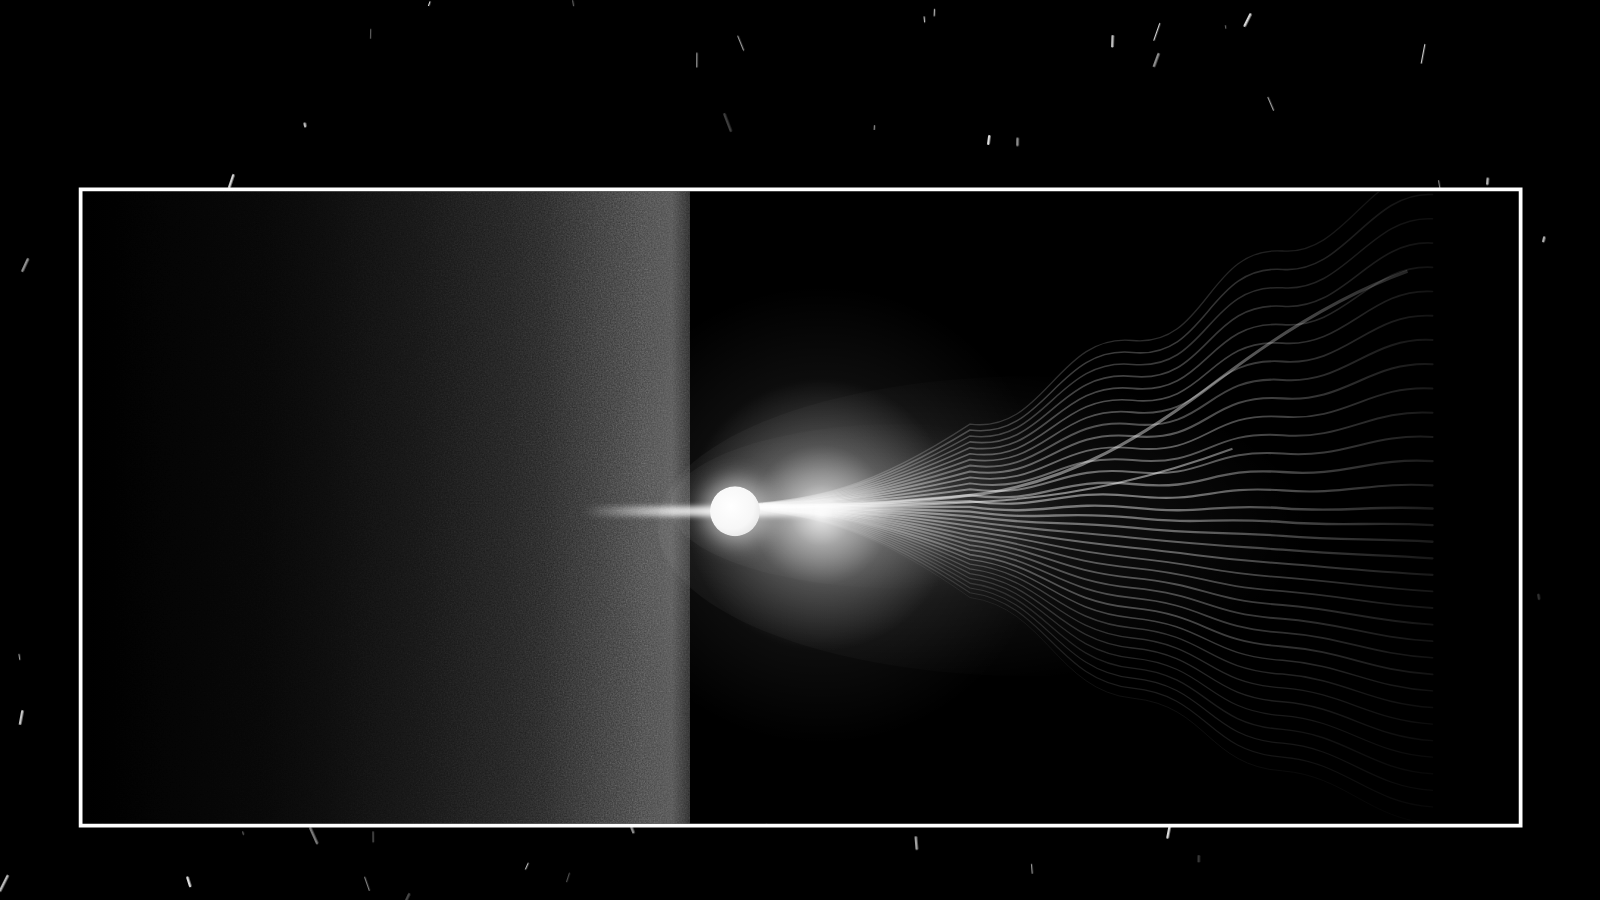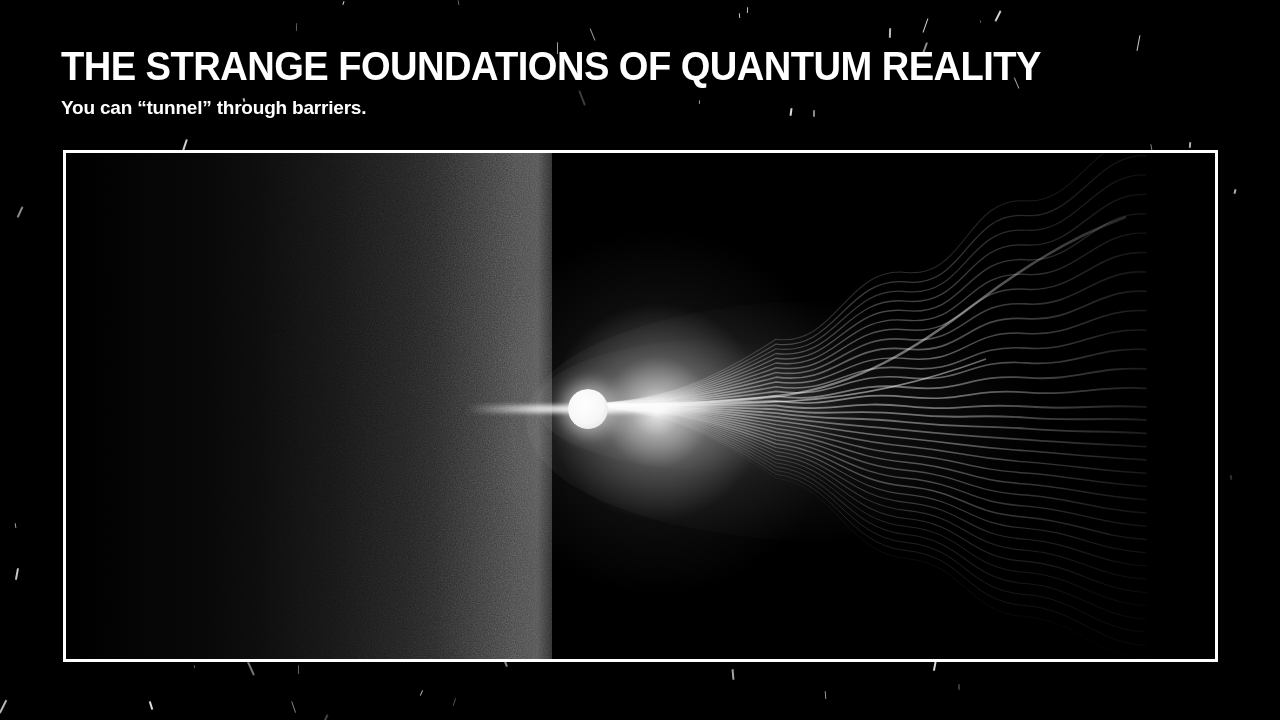--- a/index.html
+++ b/index.html
@@ -547,18 +547,14 @@
       <div class="speck" style="left: 296.1px; top: 23.4px; width: 1.29px; height: 8px; opacity: 0.36; border-radius: 1.29218px; transform: rotate(1.4deg);"></div>
       <div class="speck" style="left: 340.9px; top: 548.2px; width: 1.78px; height: 14.6px; opacity: 0.82; border-radius: 1.7842px; transform: rotate(-12deg);"></div>
       <div class="speck" style="left: 1178.8px; top: 491px; width: 2.02px; height: 13.7px; opacity: 0.69; border-radius: 2.02278px; transform: rotate(9.5deg);"></div>
       <div class="speck" style="left: 1230.2px; top: 474.8px; width: 1.5px; height: 5.4px; opacity: 0.19; border-radius: 1.49639px; transform: rotate(-9.2deg);"></div>
       <div class="speck" style="left: 477.6px; top: 456.9px; width: 1.93px; height: 4.8px; opacity: 0.89; border-radius: 1.93044px; transform: rotate(25.8deg);"></div>
       <div class="speck" style="left: 1071.9px; top: 619.7px; width: 1.55px; height: 9px; opacity: 0.46; border-radius: 1.55362px; transform: rotate(5.5deg);"></div>
       <div class="speck" style="left: 983.8px; top: 487.1px; width: 1.93px; height: 15.8px; opacity: 0.82; border-radius: 1.92711px; transform: rotate(11.5deg);"></div>
       <div class="speck" style="left: 636.4px; top: 391.7px; width: 1.78px; height: 6.7px; opacity: 0.71; border-radius: 1.77584px; transform: rotate(-11.3deg);"></div>
     </div>
 
-  <div id="header-block">
-    <h1 id="page-title">THE STRANGE FOUNDATIONS OF QUANTUM REALITY</h1>
-    <p id="page-subtitle">You can “tunnel” through barriers.</p>
-  </div>
 
 </div>
 
 </body></html>

